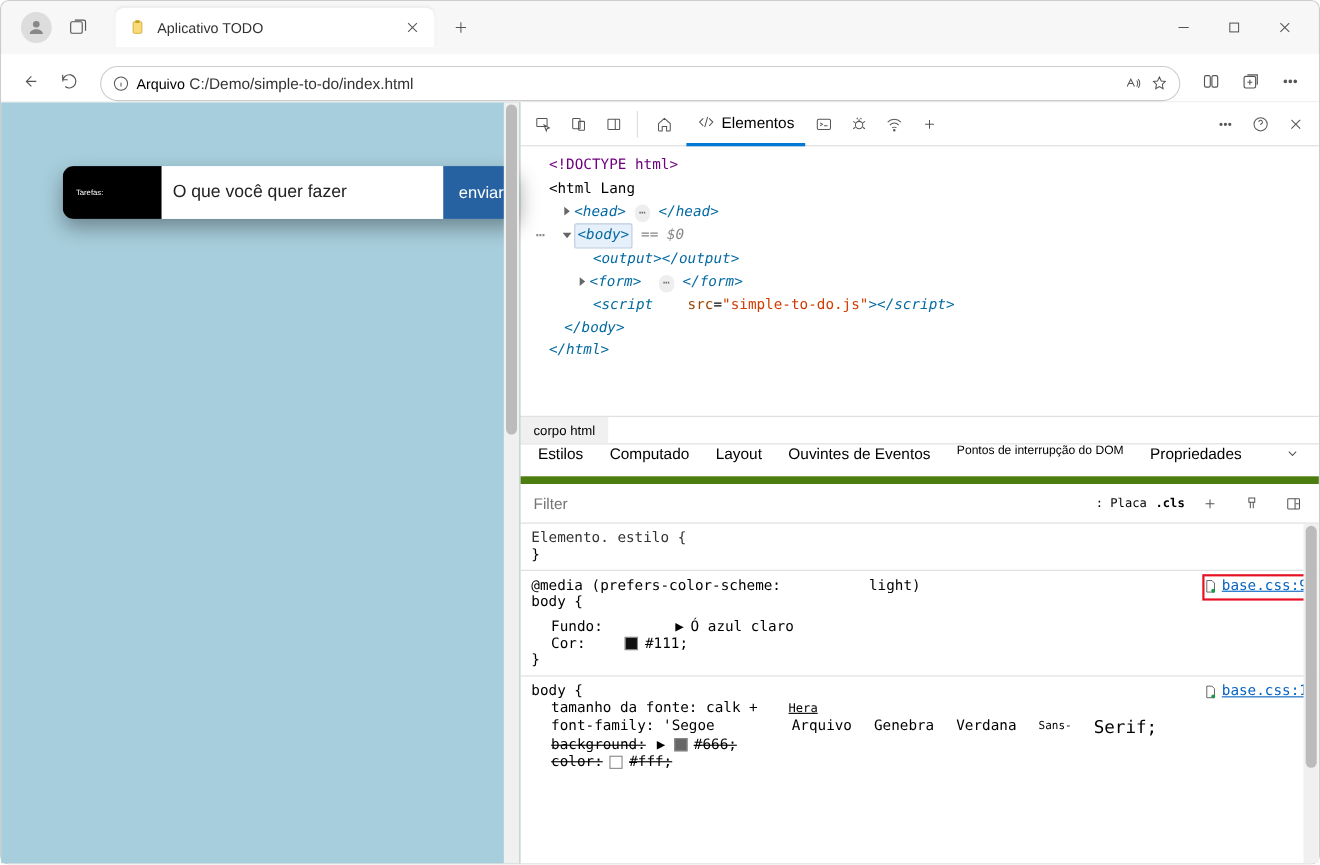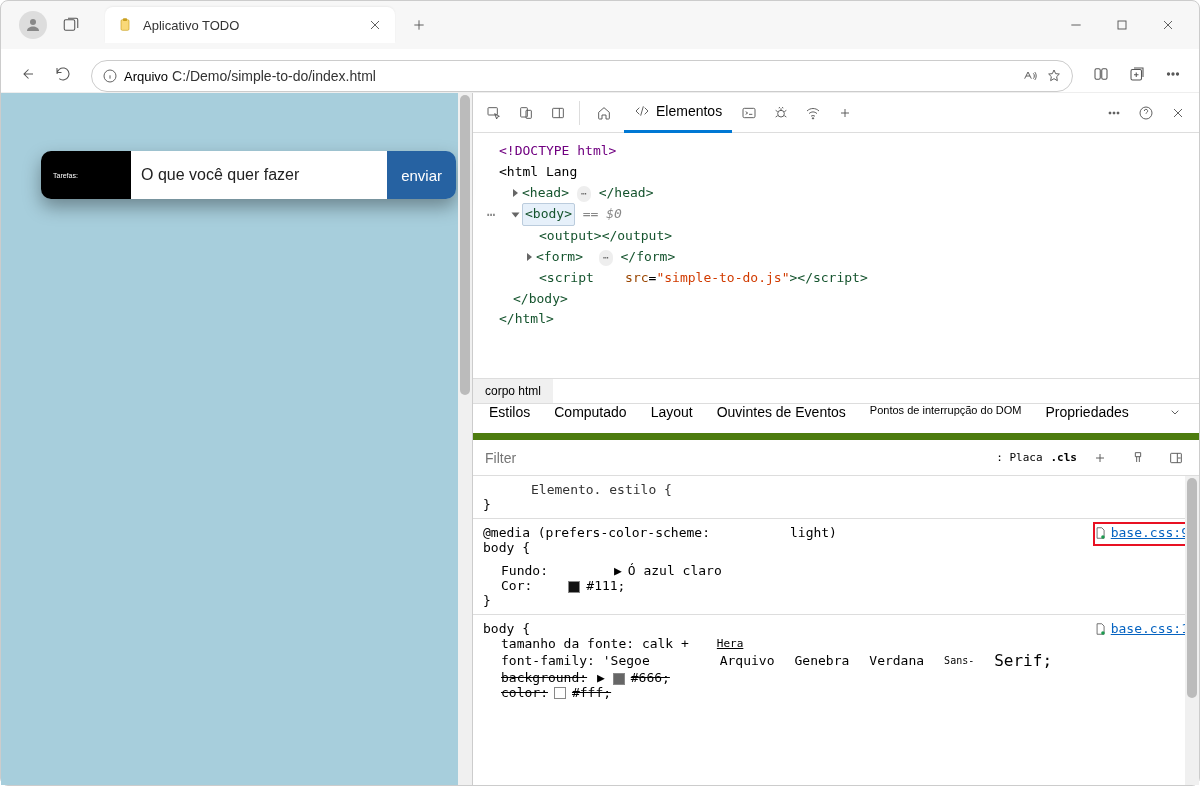--- a/index.html
+++ b/index.html
@@ -26,37 +26,37 @@
 .addr-text { font-size: 14px; color: #333; flex: 1; }
 .addr-icons { display: flex; gap: 8px; }
 .toolbar-btn { width: 36px; height: 36px; display: flex; align-items: center; justify-content: center; }
 
 
 .content { flex: 1; display: flex; overflow: hidden; }
 .page-area { width: 472px; background: #a7cedc; position: relative; border-right: 1px solid #ccc; }
 .page-scrollbar { position: absolute; right: 0; top: 0; width: 14px; height: 100%; background: #f0f0f0; }
 .page-scrollbar-thumb { width: 10px; margin: 2px; height: 300px; background: #bbb; border-radius: 5px; }
 
-.todo-form { position: absolute; top: 58px; left: 40px; width: 415px; height: 48px; display: flex; border-radius: 10px; overflow: hidden; box-shadow: 0 8px 18px rgba(0,0,0,0.35); }
+.todo-form { position: absolute; top: 58px; left: 56px; width: 415px; height: 48px; display: flex; border-radius: 10px; overflow: hidden; box-shadow: 0 8px 18px rgba(0,0,0,0.35); }
 .todo-label { background: #000; color: #fff; font-size: 7px; display: flex; align-items: center; padding: 0 12px; width: 90px; }
 .todo-input { flex: 1; background: #fff; display: flex; align-items: center; padding: 0 10px; font-size: 16px; color: #222; }
 .todo-submit { background: #2662a2; color: #fff; display: flex; align-items: center; justify-content: center; padding: 0 14px; font-size: 15px; }
 
 
 .devtools { flex: 1; display: flex; flex-direction: column; background: #fff; font-size: 13px; min-width: 0; }
 .dt-tabbar { height: 40px; border-bottom: 1px solid #ddd; display: flex; align-items: center; padding: 0 6px; gap: 2px; }
 .dt-icon-btn { width: 30px; height: 30px; display: flex; align-items: center; justify-content: center; }
 .dt-tab { height: 40px; display: flex; align-items: center; padding: 0 10px; gap: 6px; font-size: 14px; }
 .dt-tab.active { border-bottom: 3px solid #0078d4; }
 .dt-right { margin-left: auto; display: flex; gap: 2px; }
 
 .dt-dom { flex: 0 0 auto; padding: 8px 26px; font-family: Consolas, monospace; font-size: 13px; line-height: 1.6; overflow: auto; height: 245px; white-space: nowrap; }
 .dom-line { white-space: nowrap; }
 .tag-b { color: #700080; }
-.tag-n { color: #14532d; }
+.tag-n { color: #0369a1; font-style: italic; }
 .attr-n { color: #994500; }
 .attr-v { color: #d13b00; }
 .dom-eq { color: #888; font-style: italic; }
 .dom-sel { background: #e6f0fa; border: 1px solid #bcd; border-radius: 2px; display: inline-block; padding: 0 2px; }
 .dom-ellipsis { display: inline-block; background: #eee; border-radius: 8px; padding: 0 4px; font-size: 10px; color: #666; }
 .arrow { display: inline-block; width: 0; height: 0; border-left: 5px solid #666; border-top: 4px solid transparent; border-bottom: 4px solid transparent; margin-right: 4px; vertical-align: middle; }
 .arrow.down { transform: rotate(90deg); }
 .left-dots { position: absolute; left: -12px; color: #888; font-size: 14px; }
 .dom-line-wrap { position: relative; padding-left: 0; }
 
@@ -67,21 +67,21 @@
 .styles-tab { white-space: nowrap; }
 .styles-tab.sm { font-size: 11px; }
 .styles-expand { margin-left: auto; }
 
 .filter-row { height: 36px; display: flex; align-items: center; border-bottom: 1px solid #ddd; padding: 0 8px; gap: 8px; }
 .filter-input { flex: 1; border: none; outline: none; font-size: 14px; color: #666; padding: 0 4px; }
 .filter-chip { font-size: 11px; font-family: Consolas, monospace; }
 
 .styles-body { flex: 1; overflow: auto; font-family: Consolas, 'Segoe UI', monospace; font-size: 13px; position: relative; }
 .rule-block { border-bottom: 1px solid #ddd; padding: 6px 10px; position: relative; }
-.rule-sel { color: #333; margin-left: 48px; }
+.rule-sel { color: #333; }
 .rule-prop { padding-left: 18px; display: flex; gap: 6px; align-items: center; }
 .rule-source { position: absolute; right: 10px; top: 6px; color: #0563c1; text-decoration: underline; font-size: 13px; display: flex; align-items: center; gap: 4px; }
 .swatch { display: inline-block; width: 12px; height: 12px; border: 1px solid #888; vertical-align: middle; }
 .strike { text-decoration: line-through; }
 .highlight-box { border: 2px solid #e81123; position: absolute; }
 
 .dt-scrollbar { position: absolute; right: 0; top: 0; width: 14px; height: 100%; background: #f0f0f0; }
 .dt-scroll-thumb { width: 10px; margin: 2px; height: 220px; background: #bbb; border-radius: 5px; }
 
 .icon-svg { width: 16px; height: 16px; stroke: #555; stroke-width: 1.4; fill: none; }

